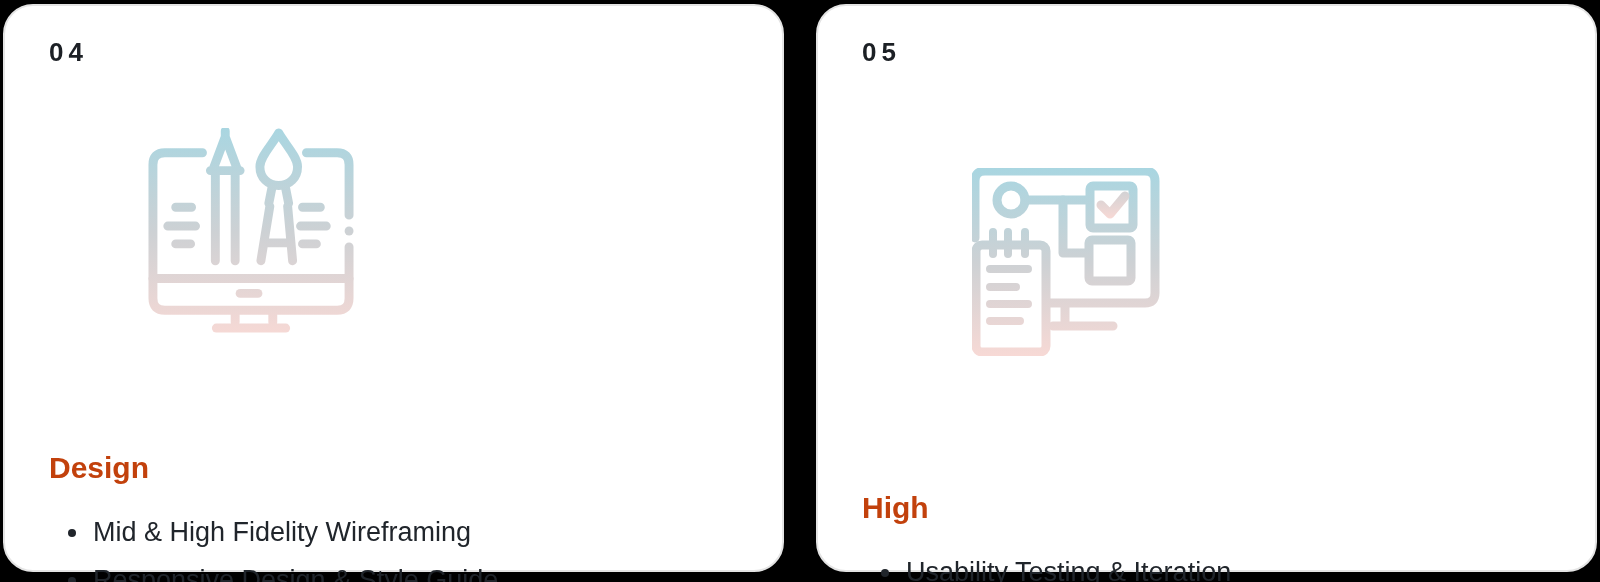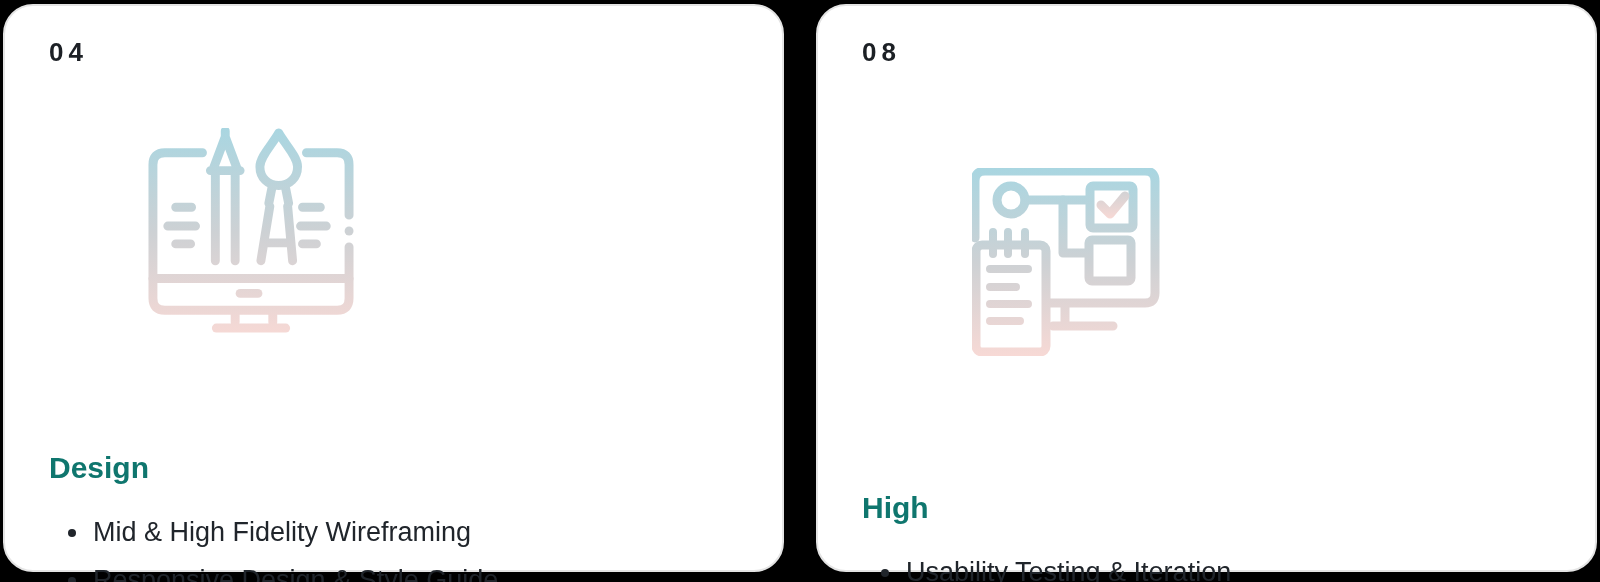--- a/index.html
+++ b/index.html
@@ -33,21 +33,21 @@
     color: #1c2025;
   }
   .icon-area { height: 288px; }
   .icon-design { margin: 60px 0 0 96px; display: block; }
   .icon-test   { margin: 100px 0 0 110px; display: block; }
   .card-title {
     margin: 34px 0 0 0;
     font-size: 30px;
     font-weight: 700;
     line-height: 36px;
-    color: #0f766e;
+    color: #c2410c;
   }
   .card-bullets {
     margin: 22px 0 0 0;
     padding: 0 0 0 42px;
     font-size: 27px;
     line-height: 48px;
     color: #20252b;
   }
   .card-bullets li { padding-left: 2px; }
 </style>
@@ -90,21 +90,21 @@
     </div>
 
     <h2 class="card-title">Design</h2>
     <ul class="card-bullets">
       <li>Mid &amp; High Fidelity Wireframing</li>
       <li>Responsive Design &amp; Style Guide</li>
     </ul>
   </article>
 
   <article class="card">
-    <div class="card-number">08</div>
+    <div class="card-number">05</div>
 
     <div class="icon-area">
       <svg class="icon-test" width="188" height="188" viewBox="0 0 188 188" fill="none" xmlns="http://www.w3.org/2000/svg">
         <defs>
           <linearGradient id="g2" gradientUnits="userSpaceOnUse" x1="0" y1="0" x2="0" y2="188">
             <stop offset="0" stop-color="#a9d6e1"></stop>
             <stop offset="0.5" stop-color="#cdd1d4"></stop>
             <stop offset="1" stop-color="#f7d9d5"></stop>
           </linearGradient>
           <linearGradient id="g2c" gradientUnits="userSpaceOnUse" x1="0" y1="20" x2="0" y2="50">

